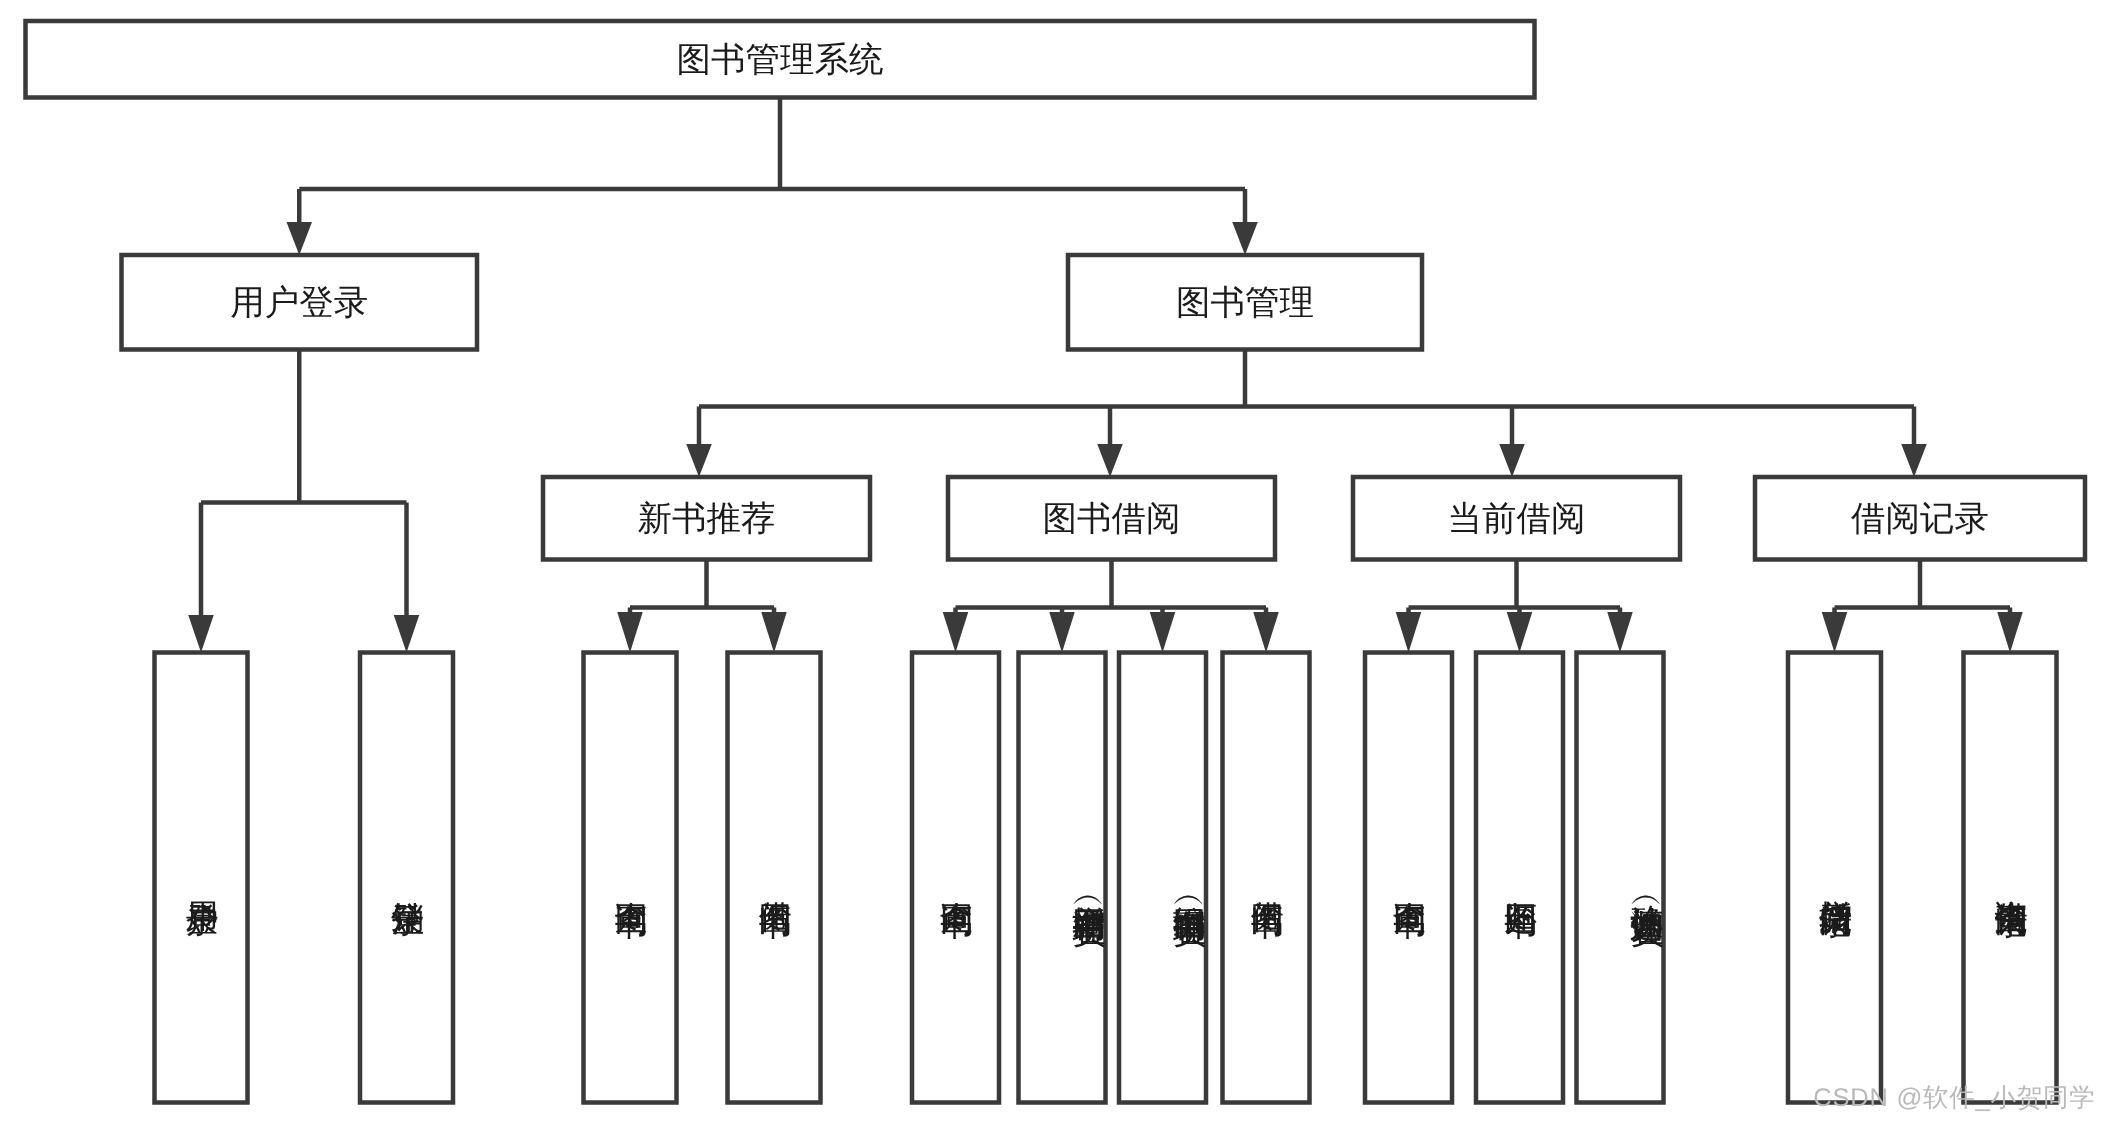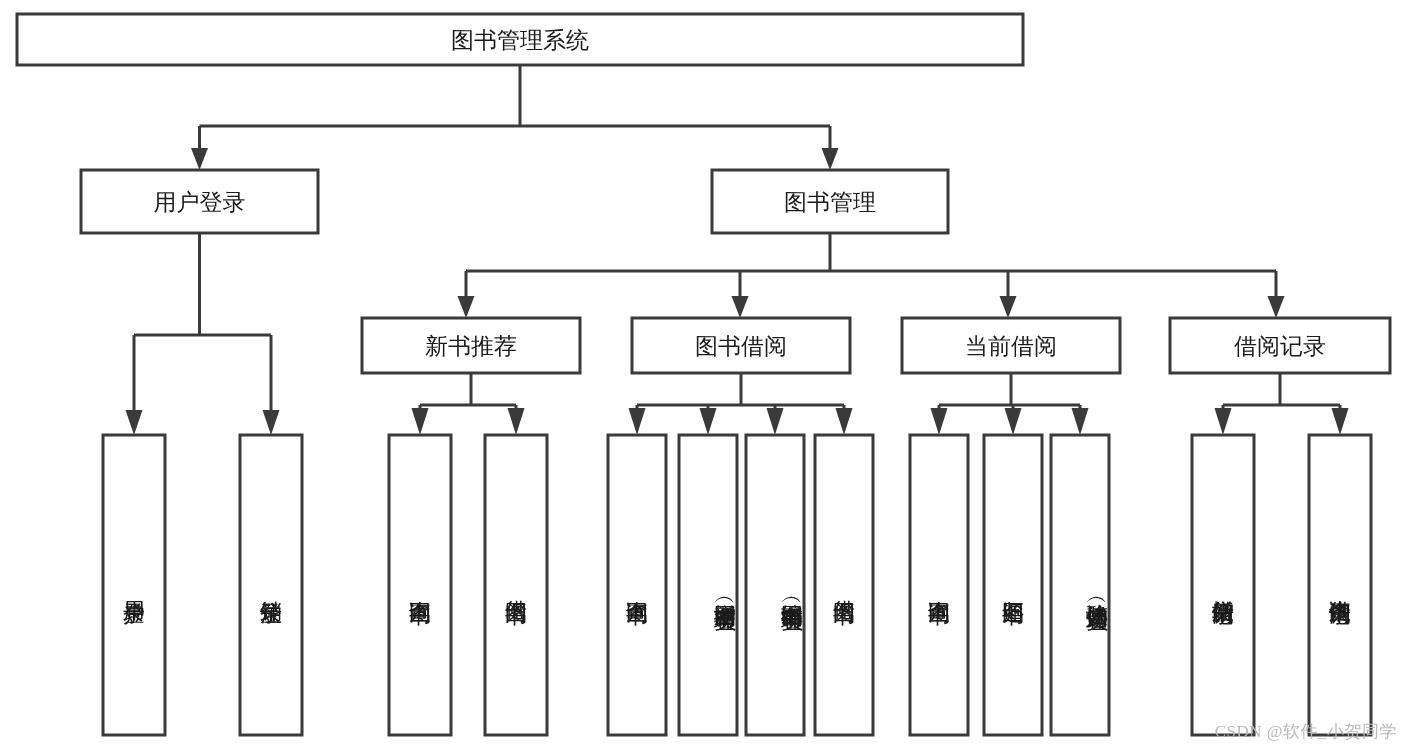--- a/index.html
+++ b/index.html
@@ -62,21 +62,21 @@
     text-align: center;
     pointer-events: none;
     display: flex;
     align-items: center;
     justify-content: center;
   }
   .watermark {
     position: absolute;
     right: 8px;
     bottom: 4px;
-    font-family: Liberation Serif, serif;
+    font-family: Liberation Sans, sans-serif;
     font-size: 17px;
     color: #b9b9b9;
     white-space: nowrap;
     letter-spacing: 0.5px;
   }
 </style>
 </head>
 <body>
 
 <div id="diagram-root">

